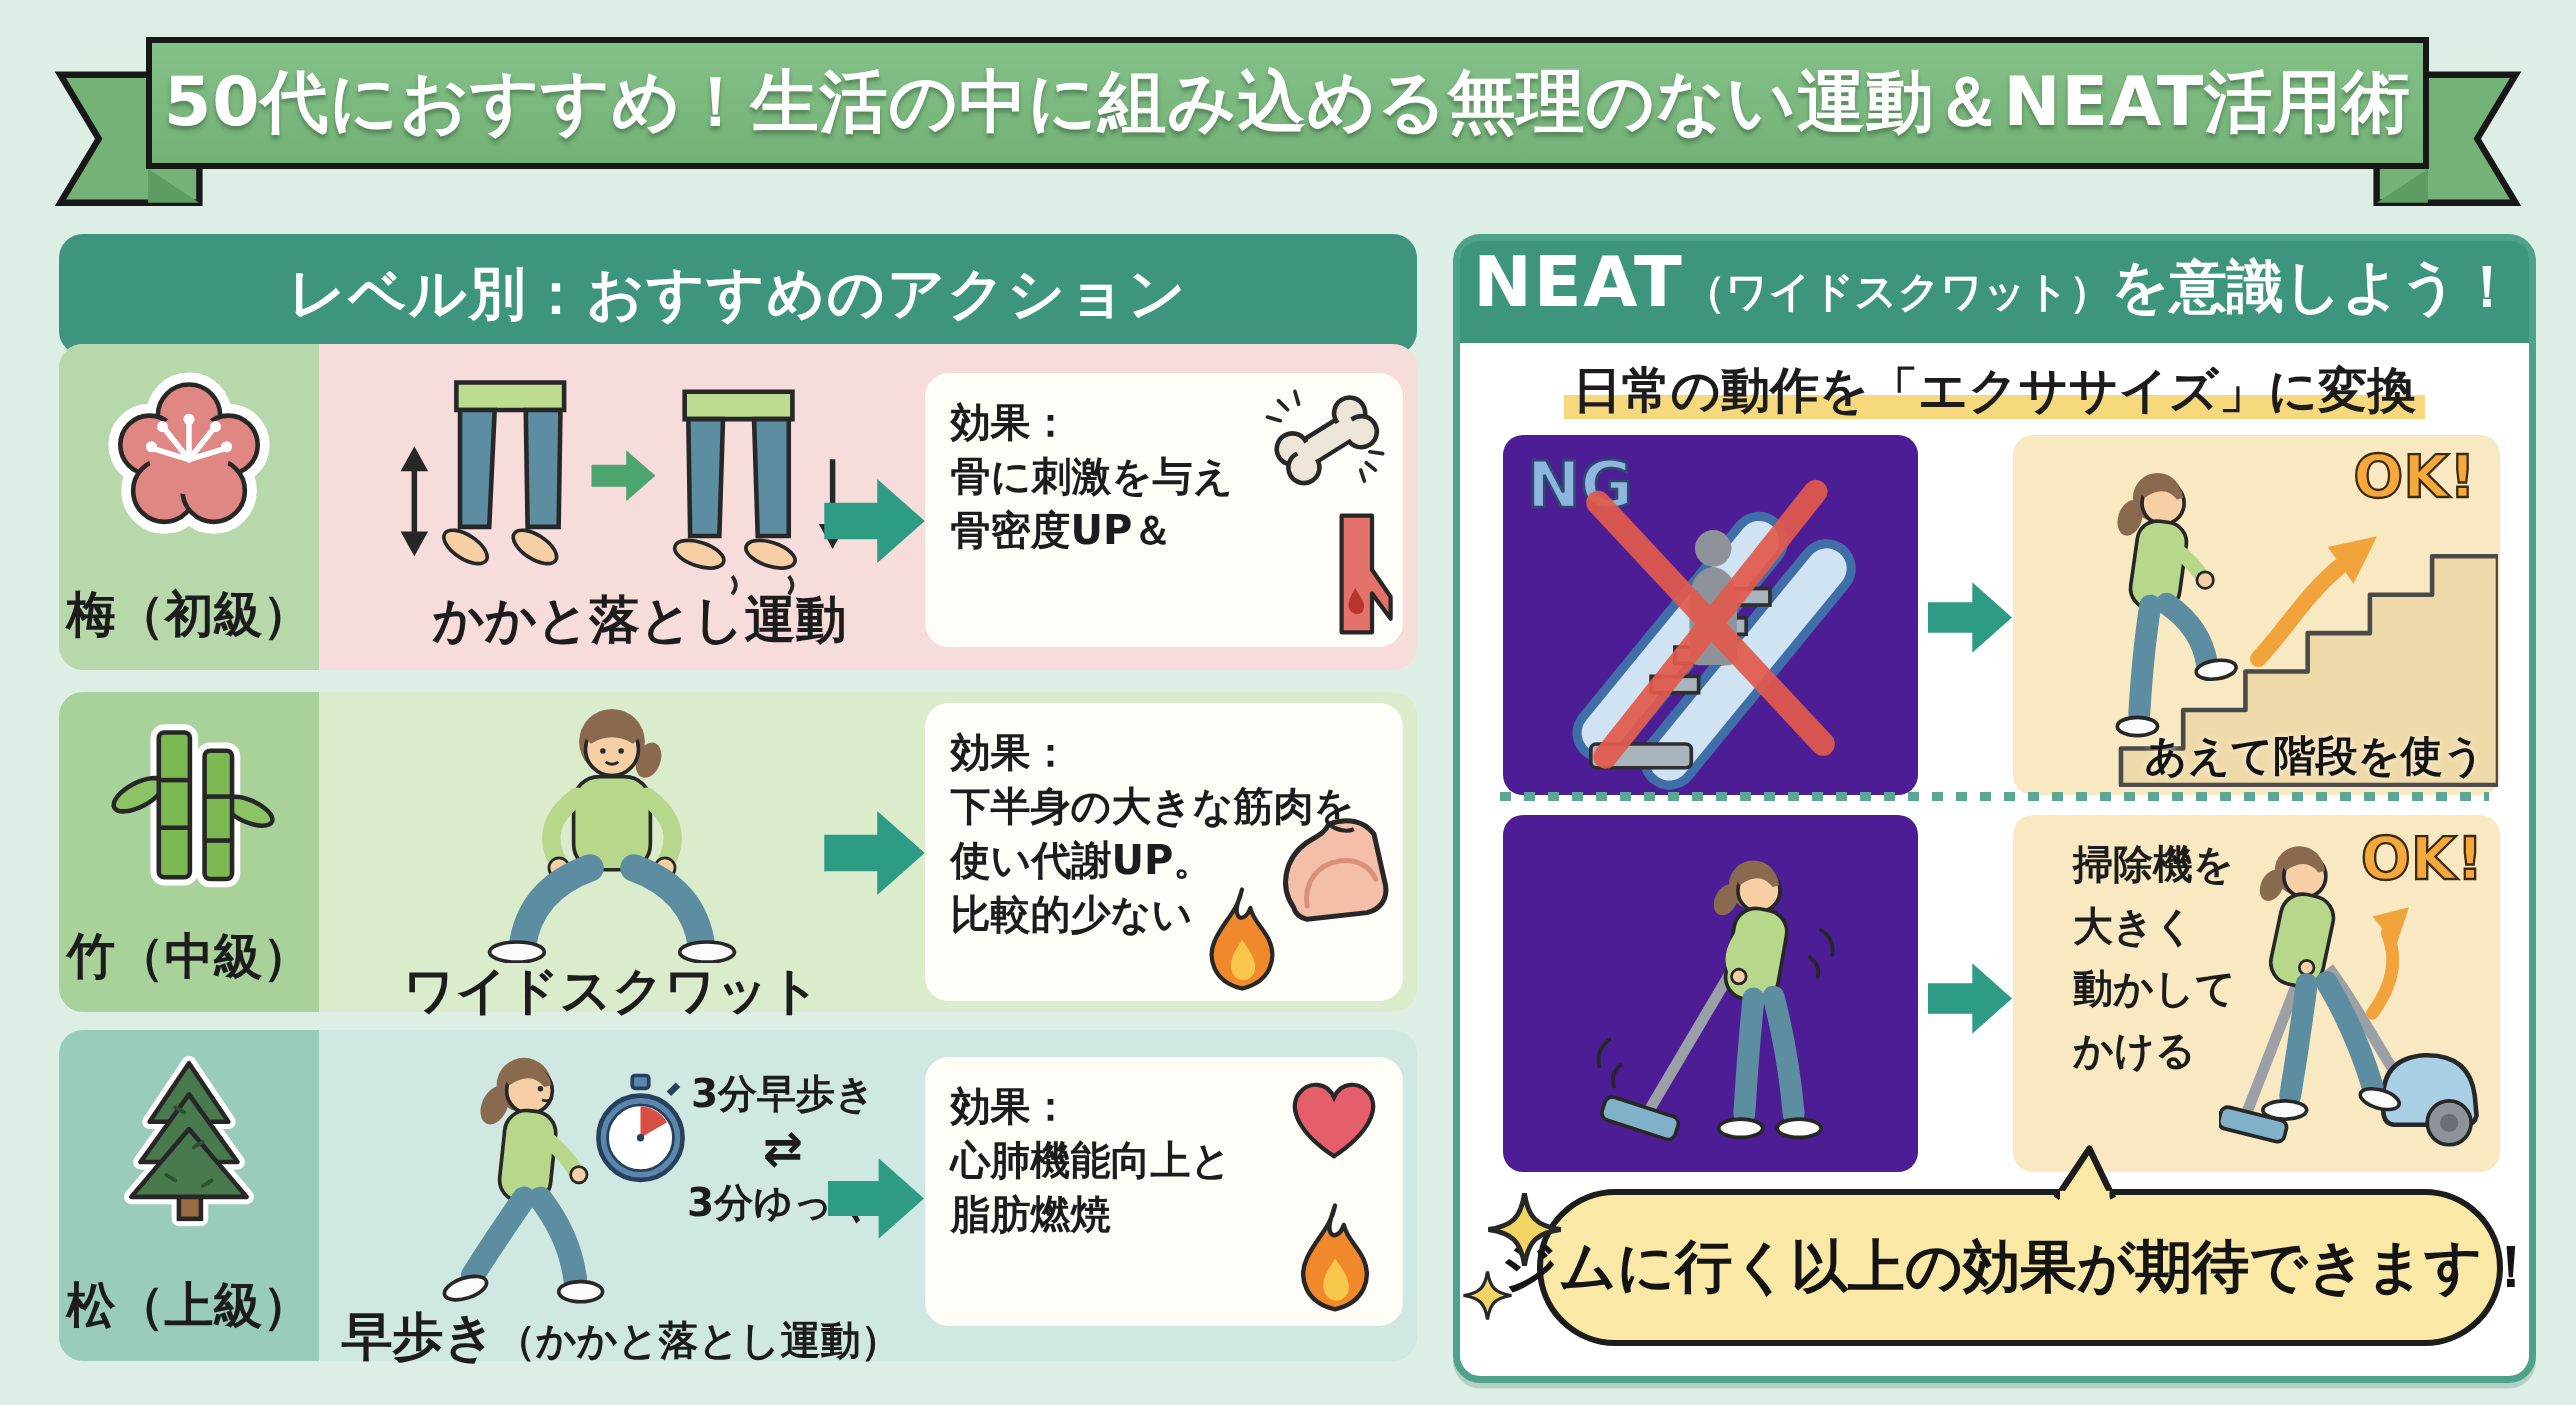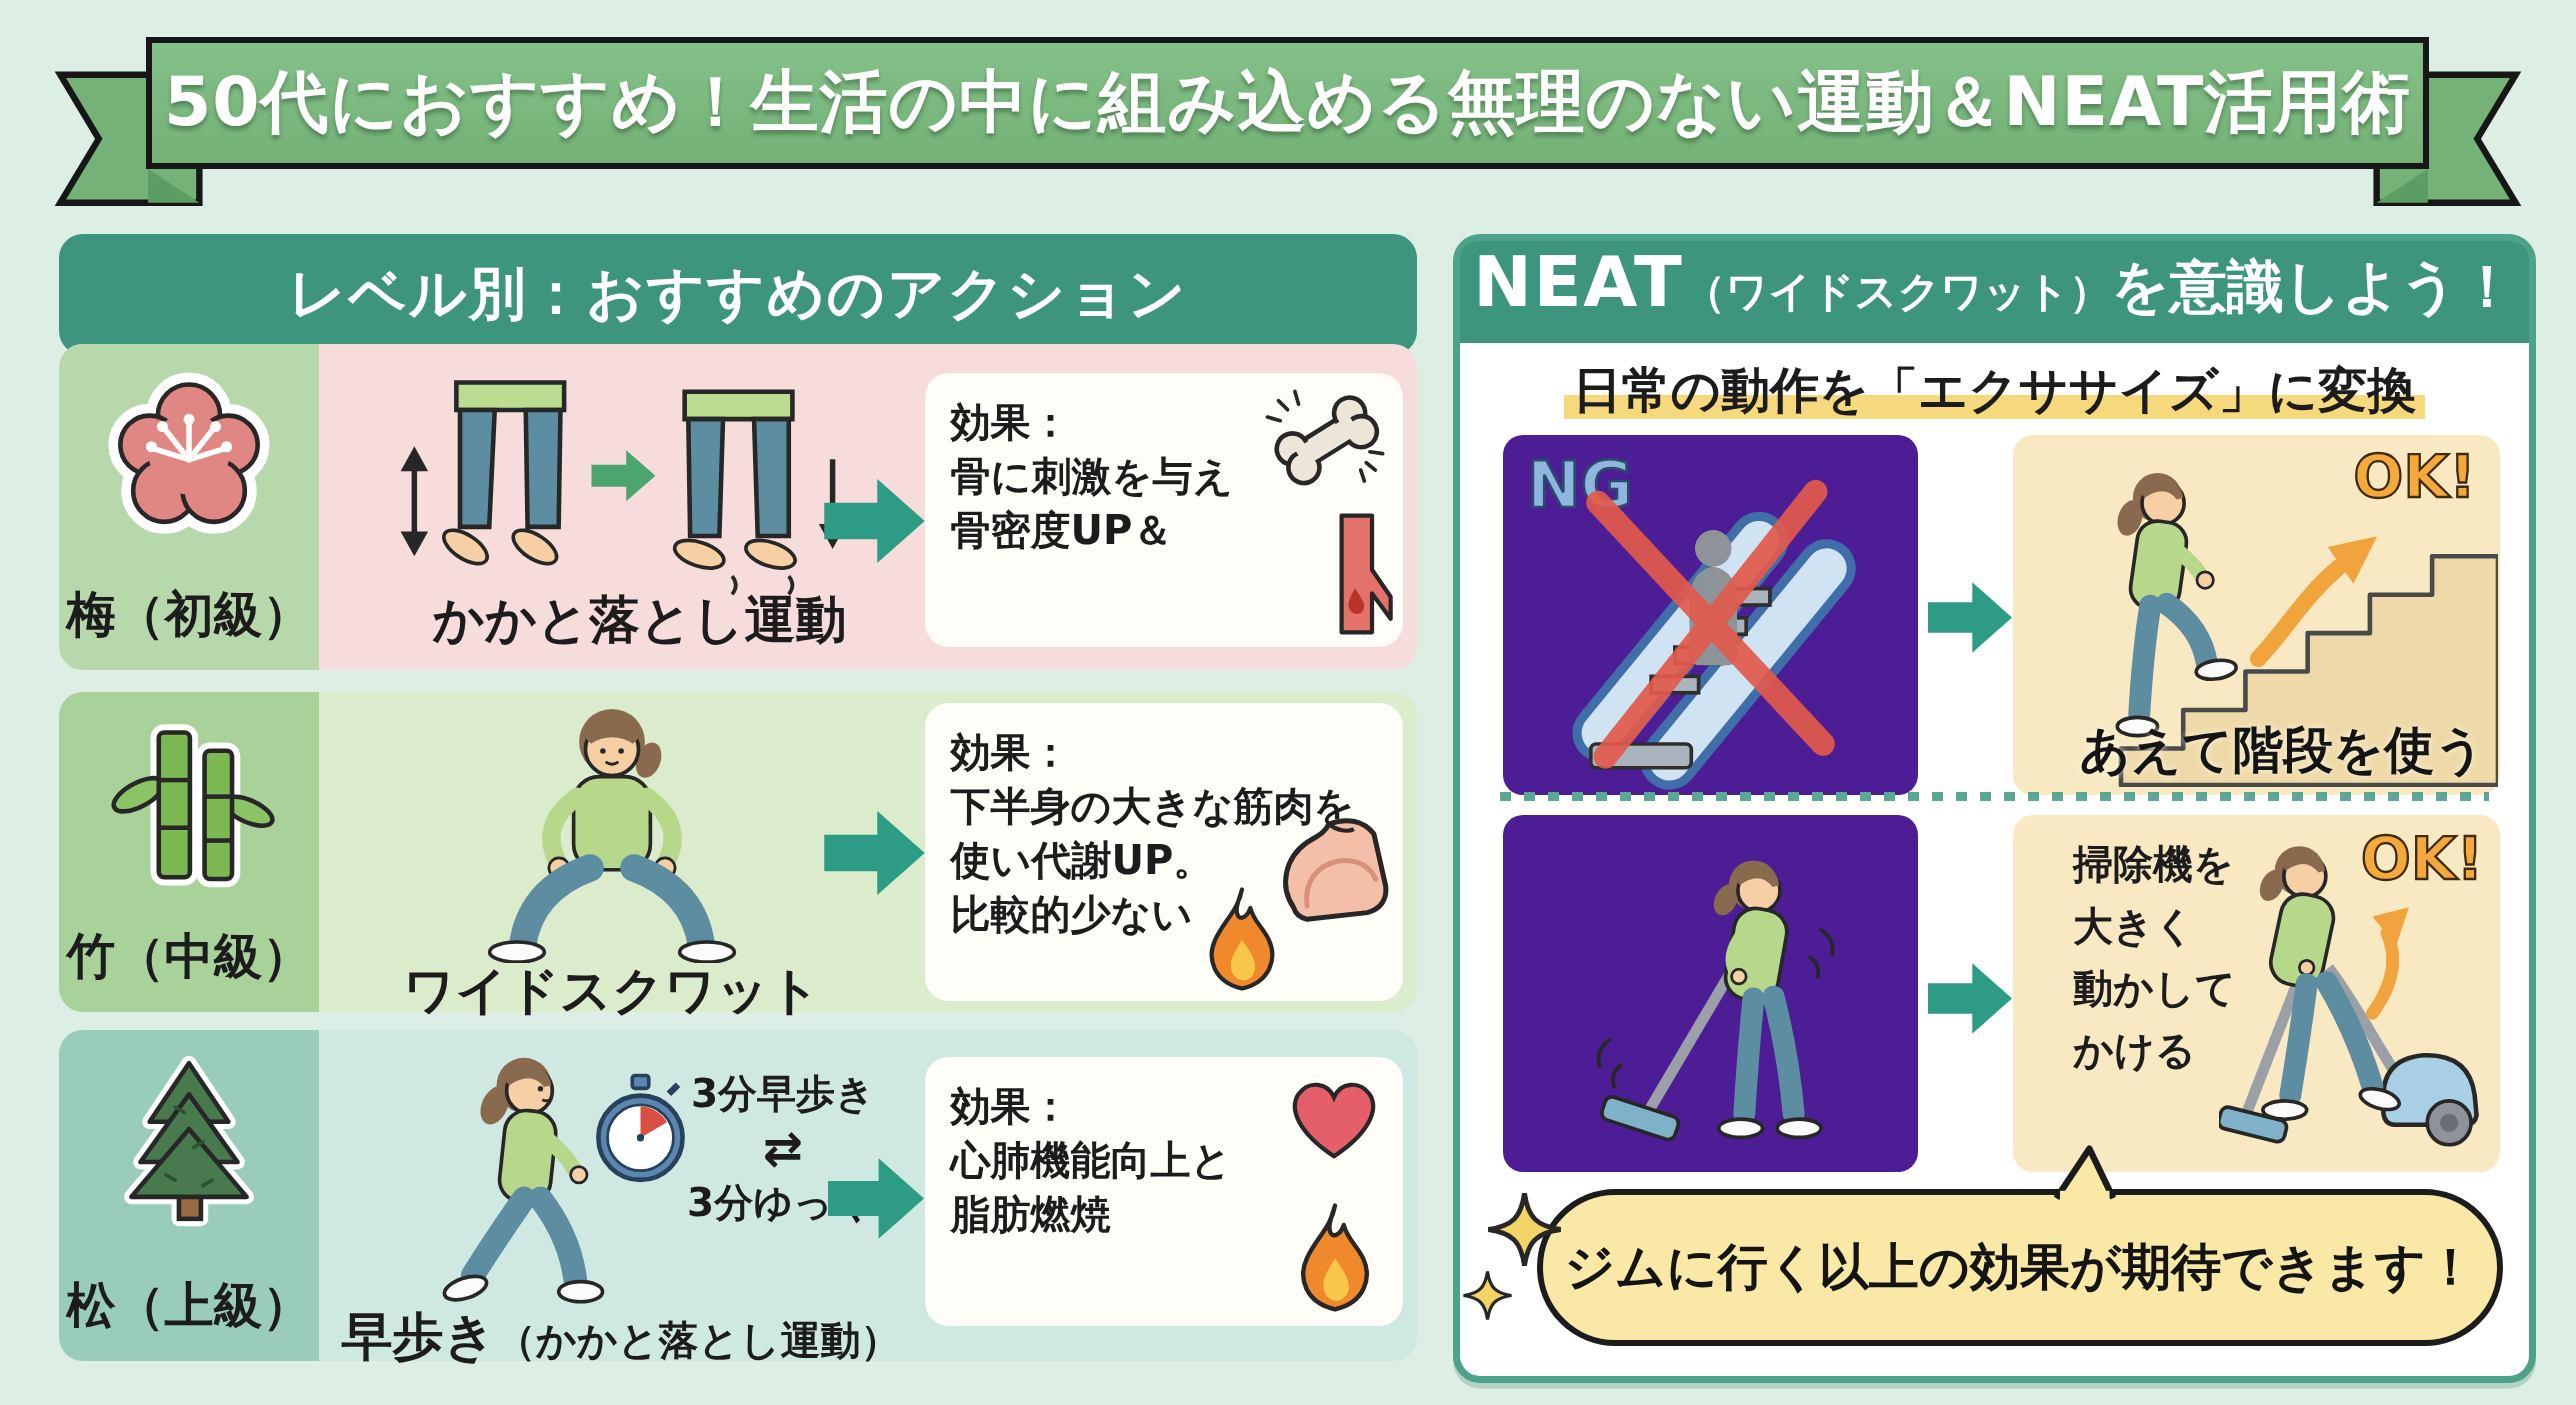--- a/index.html
+++ b/index.html
@@ -52,30 +52,30 @@
   .subtitle{position:absolute;left:0;right:0;top:117px;text-align:center;}
   .subtitle span{font-size:49px;font-weight:900;color:#1c1c1c;
     background:linear-gradient(to top,#f6d87d 42%,transparent 42%);padding:0 9.1px;}
   .ng-box{position:absolute;left:43px;width:415px;background:#4c1d95;border-radius:20px;}
   .ok-box{position:absolute;left:553px;width:487px;background:#f8e9c2;border-radius:20px;}
   .r1{top:194px;height:360px;}
   .r2{top:574px;height:357px;}
   .ng-label{position:absolute;top:12.8px;left:24px;font-size:64px;font-weight:900;color:#8fb6df;
     -webkit-text-stroke:2.7px #2c4a6e;}
   .ok-label{position:absolute;font-size:59px;font-weight:900;color:#f5a83c;-webkit-text-stroke:2.3px #3d2b10;}
-  .ok-caption{position:absolute;bottom:11px;right:14.6px;font-size:50px;font-weight:900;color:#141414;
+  .ok-caption{position:absolute;bottom:11px;right:14.6px;font-size:42px;font-weight:900;color:#141414;
     text-shadow:0 0 7.3px rgba(255,250,230,.9);white-space:nowrap;}
   .divider{position:absolute;left:40px;right:40px;top:551px;height:9.1px;
     background:repeating-linear-gradient(90deg,#5aa893 0 11px,transparent 11px 24px);}
   .vac-lines{position:absolute;left:24px;top:18.3px;margin-left:36px;}
   .vac-lines div{font-size:40px;font-weight:900;color:#1c1c1c;line-height:1.55;}
   .bubble-wrap{position:absolute;left:77px;top:948px;width:966px;height:157px;}
   .bubble{position:absolute;inset:0;background:#f9e8a6;border:6.4px solid #1c1c1c;border-radius:110px;
     display:flex;align-items:center;justify-content:center;}
-  .bubble span{font-size:50px;font-weight:900;color:#141414;white-space:nowrap;}
+  .bubble span{font-size:57px;font-weight:900;color:#141414;white-space:nowrap;}
   .bubble-tail{position:absolute;left:512px;top:-46px;}
   .sp1{position:absolute;left:-51px;top:1.8px;}
   .sp2{position:absolute;left:-75px;top:81px;}
 </style>
 </head>
 <body>
 
 <div class="page">
 
   <div class="ribbon">

